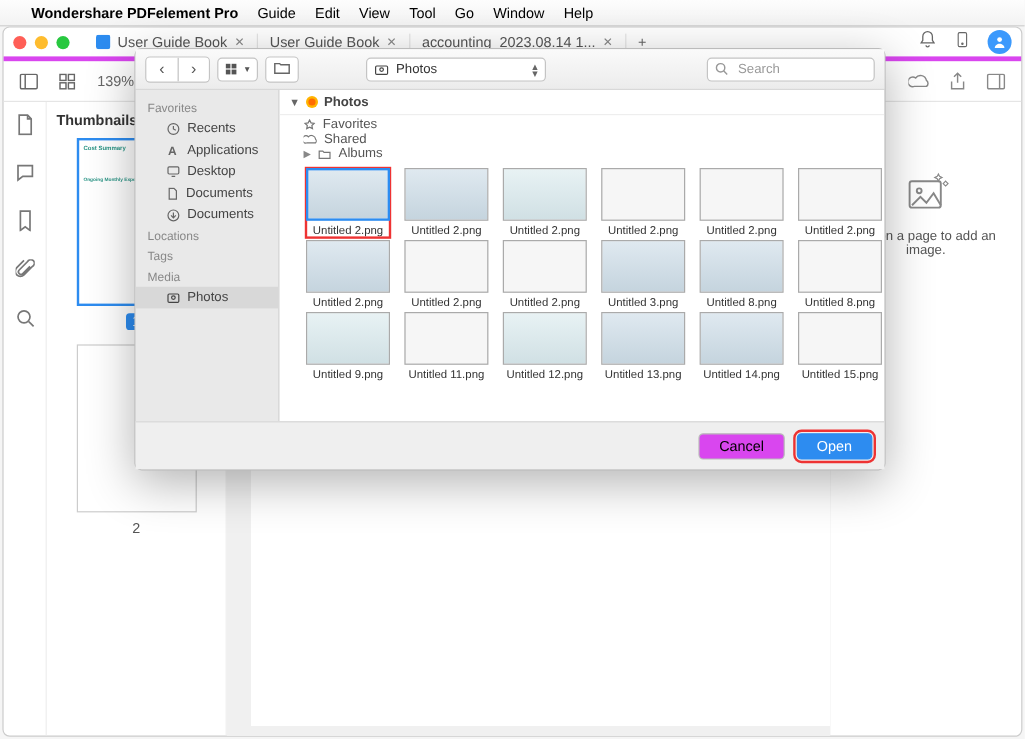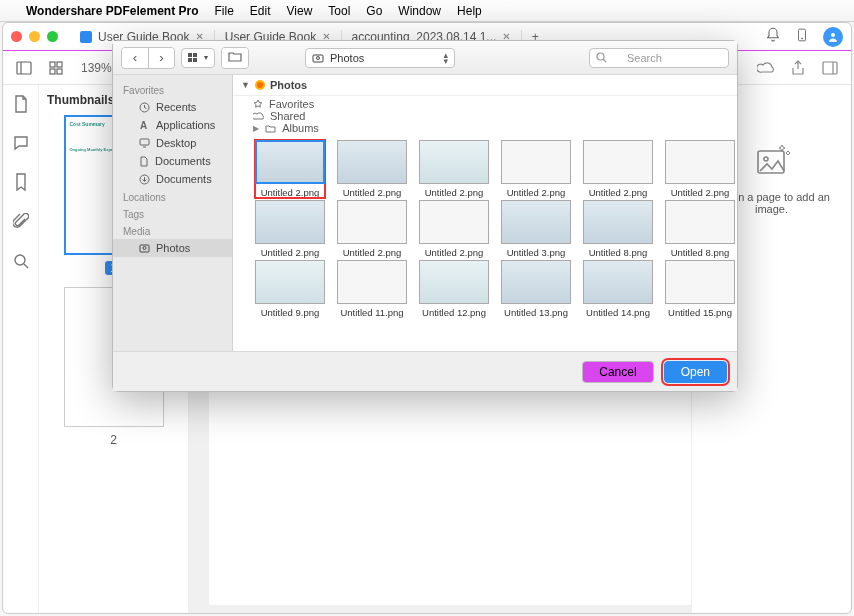--- a/index.html
+++ b/index.html
@@ -4,21 +4,21 @@
 <style>
 * { margin: 0; padding: 0; box-sizing: border-box; font-family: -apple-system, BlinkMacSystemFont, "Segoe UI", sans-serif; }
 body { width: 854px; height: 616px; background: #f5f5f5; position: relative; overflow: hidden; }
 
 .menubar { height: 22px; background: linear-gradient(#fdfdfd,#f3f3f3); border-bottom: 1px solid #d0d0d0; display: flex; align-items: center; padding: 0 10px; font-size: 12px; gap: 16px; }
 .menubar .apple { font-size: 14px; }
 .menubar .appname { font-weight: 600; }
 
 .window { position: absolute; top: 22px; left: 2px; right: 2px; bottom: 2px; background: #fff; border: 1px solid #ccc; border-radius: 6px; display: flex; flex-direction: column; }
 
-.titlebar { height: 28px; display: flex; align-items: center; padding: 0 8px; border-bottom: 1px solid #d946ef; }
+.titlebar { height: 28px; display: flex; align-items: center; padding: 0 8px; border-bottom: 4px solid #d946ef; }
 .traffic { display: flex; gap: 7px; margin-right: 12px; }
 .dot { width: 11px; height: 11px; border-radius: 50%; }
 .dot.red { background: #ff5f57; } .dot.yellow { background: #febc2e; } .dot.green { background: #28c840; }
 
 .tabbar { display: flex; align-items: center; flex: 1; font-size: 12px; color: #555; }
 .tab { display: flex; align-items: center; gap: 6px; padding: 0 10px; height: 100%; border-right: 1px solid #e5e5e5; }
 .tab .x { color: #888; font-size: 10px; cursor: pointer; }
 .tab svg { flex-shrink: 0; }
 .plus-tab { padding: 0 10px; color: #666; cursor: pointer; }
 .titlebar-right { display: flex; gap: 14px; color: #666; font-size: 15px; align-items: center; }
@@ -54,21 +54,21 @@
 
 
 .filedialog { position: absolute; top: 40px; left: 112px; width: 626px; height: 352px; background: #f3f3f3; border: 1px solid #bbb; border-radius: 6px; box-shadow: 0 10px 40px rgba(0,0,0,.3); display: flex; flex-direction: column; }
 .fd-toolbar { height: 34px; border-bottom: 1px solid #d8d8d8; display: flex; align-items: center; padding: 0 8px; gap: 6px; background: linear-gradient(#fafafa,#ececec); }
 .fd-navbtns { display: flex; border: 1px solid #c4c4c4; border-radius: 4px; overflow: hidden; }
 .fd-navbtns button { width: 26px; height: 20px; border: none; background: #fff; cursor: pointer; color: #555; }
 .fd-navbtns button + button { border-left: 1px solid #c4c4c4; }
 .fd-viewselect { border: 1px solid #c4c4c4; border-radius: 4px; background: #fff; height: 20px; padding: 0 6px; display: flex; align-items: center; font-size: 11px; color: #555; gap: 4px; }
 .fd-locselect { border: 1px solid #c4c4c4; border-radius: 4px; background: #fff; height: 20px; width: 150px; padding: 0 6px; display: flex; align-items: center; font-size: 11px; color: #333; gap: 6px; margin-left: 50px; }
 .fd-locselect .arrows { margin-left: auto; color: #666; font-size: 9px; line-height: 6px; }
-.fd-search { border: 1px solid #c4c4c4; border-radius: 4px; background: #fff; height: 20px; width: 140px; padding: 0 6px; display: flex; align-items: center; font-size: 11px; color: #999; gap: 20px; margin-left: auto; }
+.fd-search { border: 1px solid #c4c4c4; border-radius: 4px; background: #fff; height: 20px; width: 140px; padding: 0 6px; display: flex; align-items: center; font-size: 11px; color: #999; gap: 8px; margin-left: auto; }
 .fd-body { flex: 1; display: flex; overflow: hidden; }
 .fd-sidebar { width: 120px; background: #e9e9e9; border-right: 1px solid #d0d0d0; font-size: 11px; padding: 6px 0; overflow: auto; }
 .fd-sidebar .section { color: #888; font-size: 10px; padding: 4px 10px 2px; }
 .fd-sidebar .item { padding: 3px 10px 3px 26px; display: flex; align-items: center; gap: 6px; color: #444; cursor: pointer; }
 .fd-sidebar .item.sel { background: #d8d8d8; }
 .fd-sidebar .item svg { flex-shrink: 0; }
 .fd-files { flex: 1; background: #fff; overflow: auto; display: flex; flex-direction: column; }
 .fd-path { padding: 4px 8px; font-size: 11px; color: #444; display: flex; align-items: center; gap: 4px; border-bottom: 1px solid #eee; }
 .fd-pathtree { padding: 2px 8px 2px 20px; font-size: 11px; color: #555; }
 .fd-pathtree .pline { display: flex; align-items: center; gap: 6px; }
@@ -82,21 +82,21 @@
 .fd-footer { height: 40px; border-top: 1px solid #d8d8d8; display: flex; align-items: center; justify-content: flex-end; padding: 0 10px; gap: 10px; background: #efefef; }
 .fd-footer button { height: 22px; padding: 0 16px; border-radius: 4px; border: 1px solid #bbb; background: #d946ef; font-size: 12px; cursor: pointer; }
 .fd-footer button.primary { background: #2d8cf0; color: #fff; border-color: #2d8cf0; outline: 2px solid #e33; outline-offset: 1px; }
 </style>
 </head>
 <body>
 
 <div class="menubar">
   <span class="apple"></span>
   <span class="appname">Wondershare PDFelement Pro</span>
-  <span>File</span>
+  <span>Guide</span>
   <span>Edit</span>
   <span>View</span>
   <span>Tool</span>
   <span>Go</span>
   <span>Window</span>
   <span>Help</span>
 </div>
 
 <div class="window">
   <div class="titlebar">

